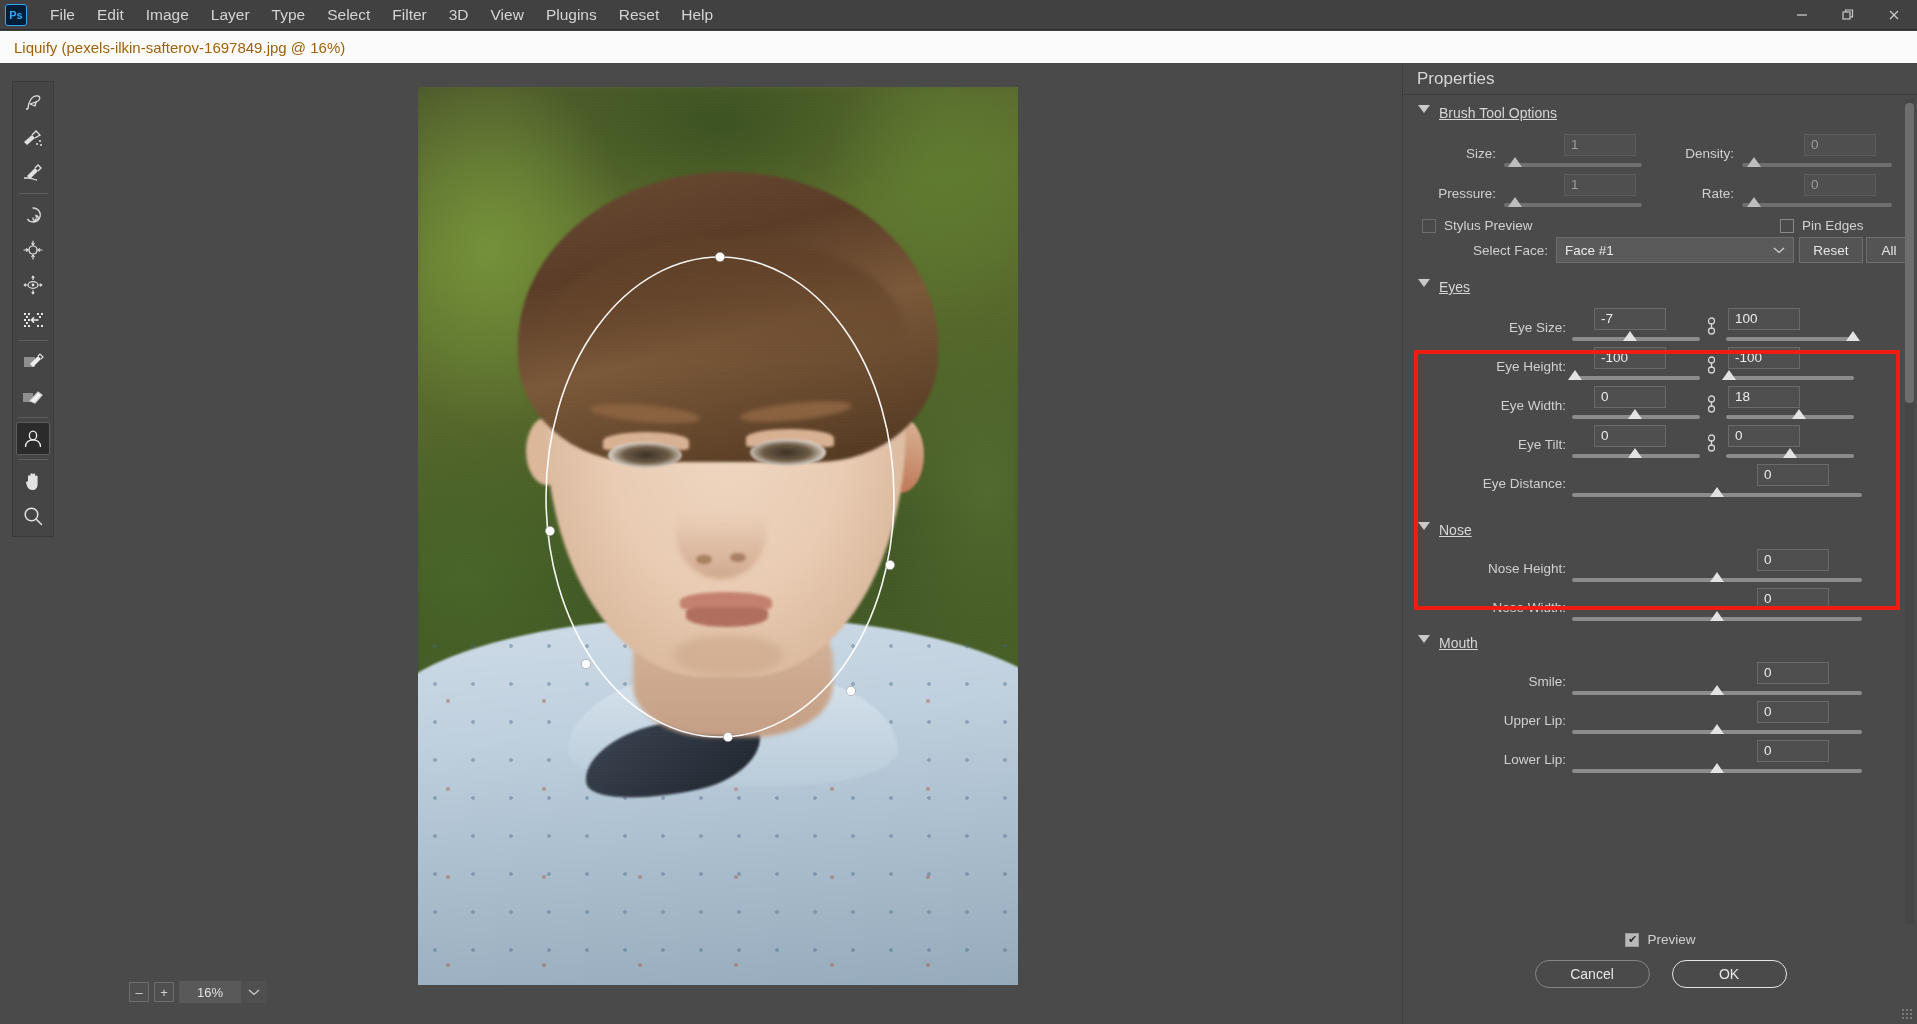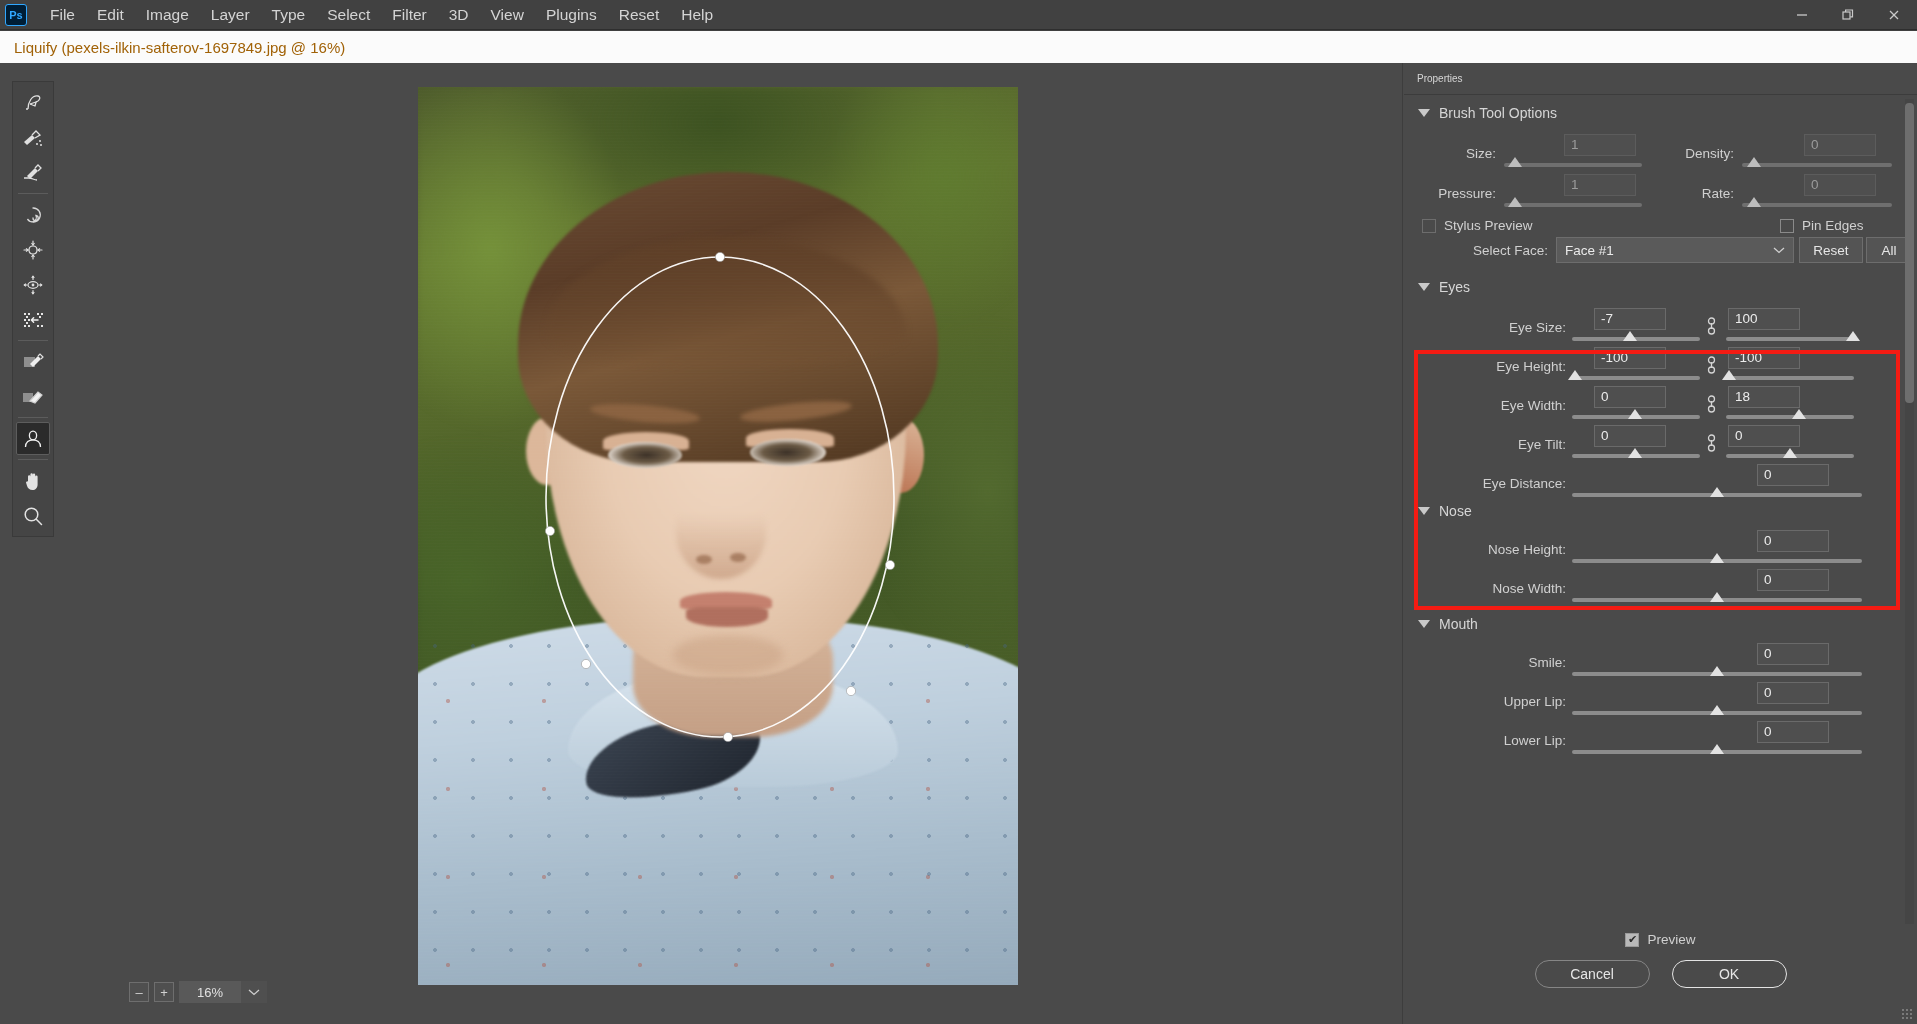--- a/index.html
+++ b/index.html
@@ -222,29 +222,29 @@
     display: flex; align-items: center; justify-content: center;
   }
 
   
   .props {
     position: absolute; left: 1404px; top: 0px; width: 513px; height: 961px;
     background: #4a4a4a;
   }
   .props-header {
     height: 32px; display: flex; align-items: center; padding-left: 13px;
-    color: #d6d6d6; font-size: 10px; border-bottom: 1px solid #3c3c3c;
+    color: #d6d6d6; font-size: 17px; border-bottom: 1px solid #3c3c3c;
   }
   .props-scroll {
     position: absolute; left: 0; top: 33px; width: 513px; height: 860px;
     overflow: hidden;
   }
   .section-head {
-    display: flex; align-items: center; gap: 9px;
-    padding: 9px 0 9px 14px; color: #d6d6d6; font-size: 14px;
+    display: flex; gap: 9px;
+    padding: 9px 0 9px 14px; color: #d6d6d6; font-size: 14px; text-decoration: underline;
   }
   .tri {
     width: 0; height: 0; border-left: 6px solid transparent; border-right: 6px solid transparent;
     border-top: 8px solid #c9c9c9;
   }
   .disabled-txt { color: #8d8d8d; }
   .row-label {
     color: #d0d0d0; font-size: 13.5px; text-align: right;
     padding-top: 12px; white-space: nowrap;
   }
@@ -720,21 +720,21 @@
         <div style="display:flex; padding-left:12px; padding-top:6px;">
           <div class="row-label" style="width:150px;">Eye Distance:</div>
           <div class="ctl" style="width:290px; margin-left:6px;">
             <div class="numbox" style="width:72px; margin-left:185px;">0</div>
             <div class="track">
               <span class="thumb" style="left:50%;"></span>
             </div>
           </div>
         </div>
 
-        <div class="section-head" style="padding-top:6px;">
+        <div class="section-head" style="padding-top:25px;">
           <span class="tri"></span>
           <span>Nose</span>
         </div>
 
         <div style="display:flex; padding-left:12px; padding-top:2px;">
           <div class="row-label" style="width:150px;">Nose Height:</div>
           <div class="ctl" style="width:290px; margin-left:6px;">
             <div class="numbox" style="width:72px; margin-left:185px;">0</div>
             <div class="track">
               <span class="thumb" style="left:50%;"></span>

